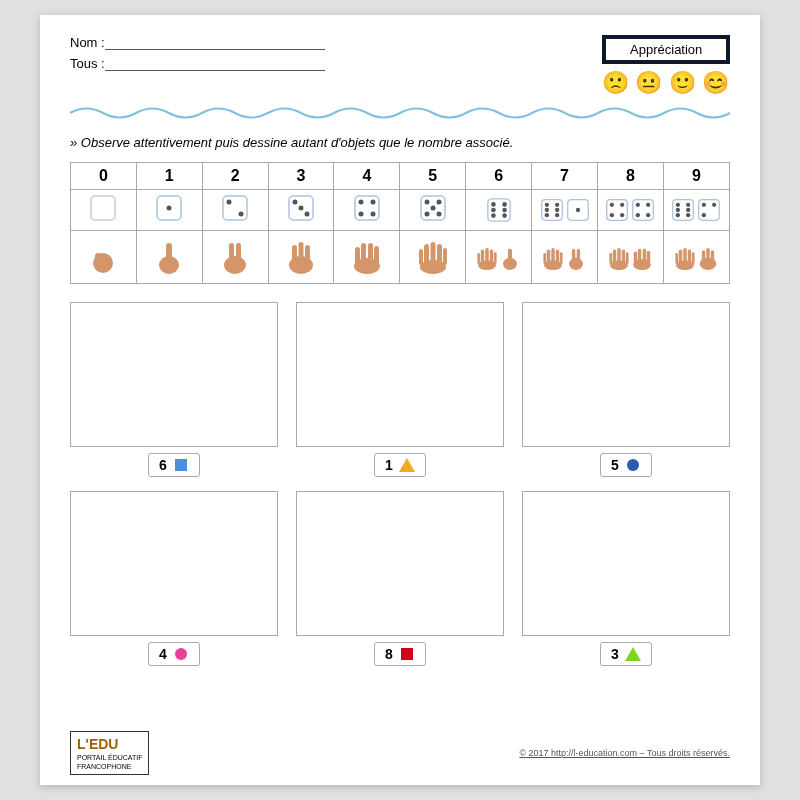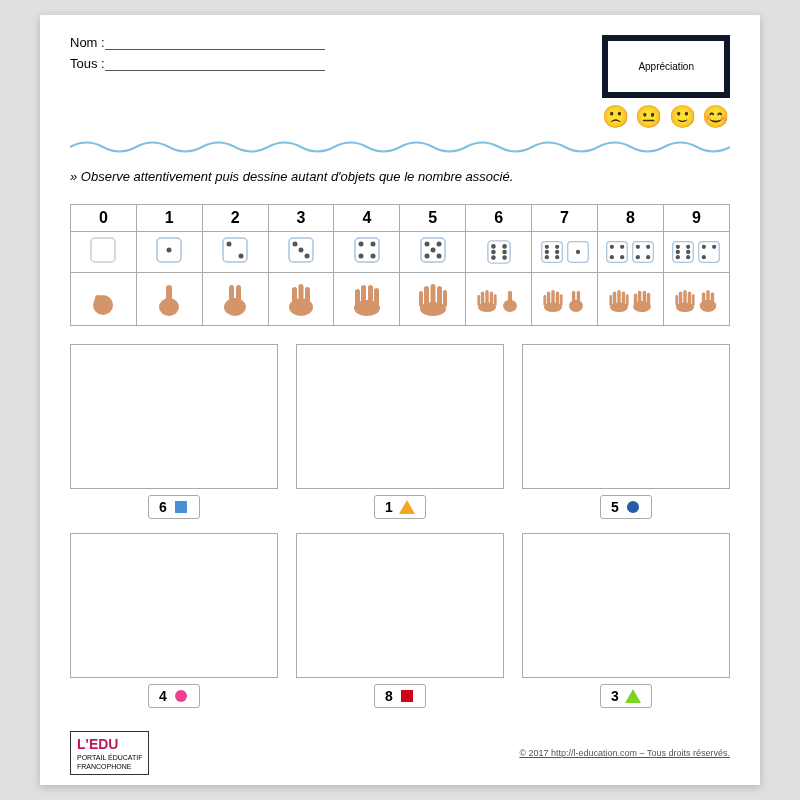--- a/index.html
+++ b/index.html
@@ -34,42 +34,42 @@
       font-size: 13px;
     }
     .field-label { font-size: 13px; }
     .field-line {
       border-bottom: 1px solid #555;
       width: 220px;
       height: 14px;
       display: inline-block;
     }
     .appreciation-box {
-      border: 6px solid #0f172a;
-      padding: 20px 10px;
-      font-size: 10px;
+      border: 4px solid #0f172a;
+      padding: 3px 10px;
+      font-size: 13px;
       text-align: center;
       margin-bottom: 6px;
     }
     .emoji-row {
       display: flex;
       gap: 6px;
       justify-content: center;
       font-size: 22px;
     }
     .wave-divider {
       text-align: center;
       margin: 8px 0;
       color: #5b9bd5;
       font-size: 18px;
       letter-spacing: 2px;
     }
     .instruction {
       font-size: 13px;
-      margin-bottom: 20px;
+      margin-bottom: 12px;
       font-style: italic;
     }
     .instruction::before { content: '» '; }
 
     
     .ref-table {
       border: 1px solid #aaa;
       width: 100%;
       border-collapse: collapse;
       margin-bottom: 18px;
@@ -127,21 +127,21 @@
       display: flex;
       justify-content: space-between;
       align-items: center;
     }
     .logo-box {
       border: 1.5px solid #333;
       padding: 3px 6px;
       font-size: 8px;
       line-height: 1.3;
     }
-    .logo-ledu { font-size: 14px; font-weight: bold; color: #be185d; }
+    .logo-ledu { font-size: 14px; font-weight: bold; color: #a16207; }
     .footer-text { font-size: 9px; color: #555; text-decoration: underline; }
   </style>
 </head>
 <body>
 
 <div class="page">
 
   <div class="header">
     <div class="form-fields">
       <div class="field-row">

